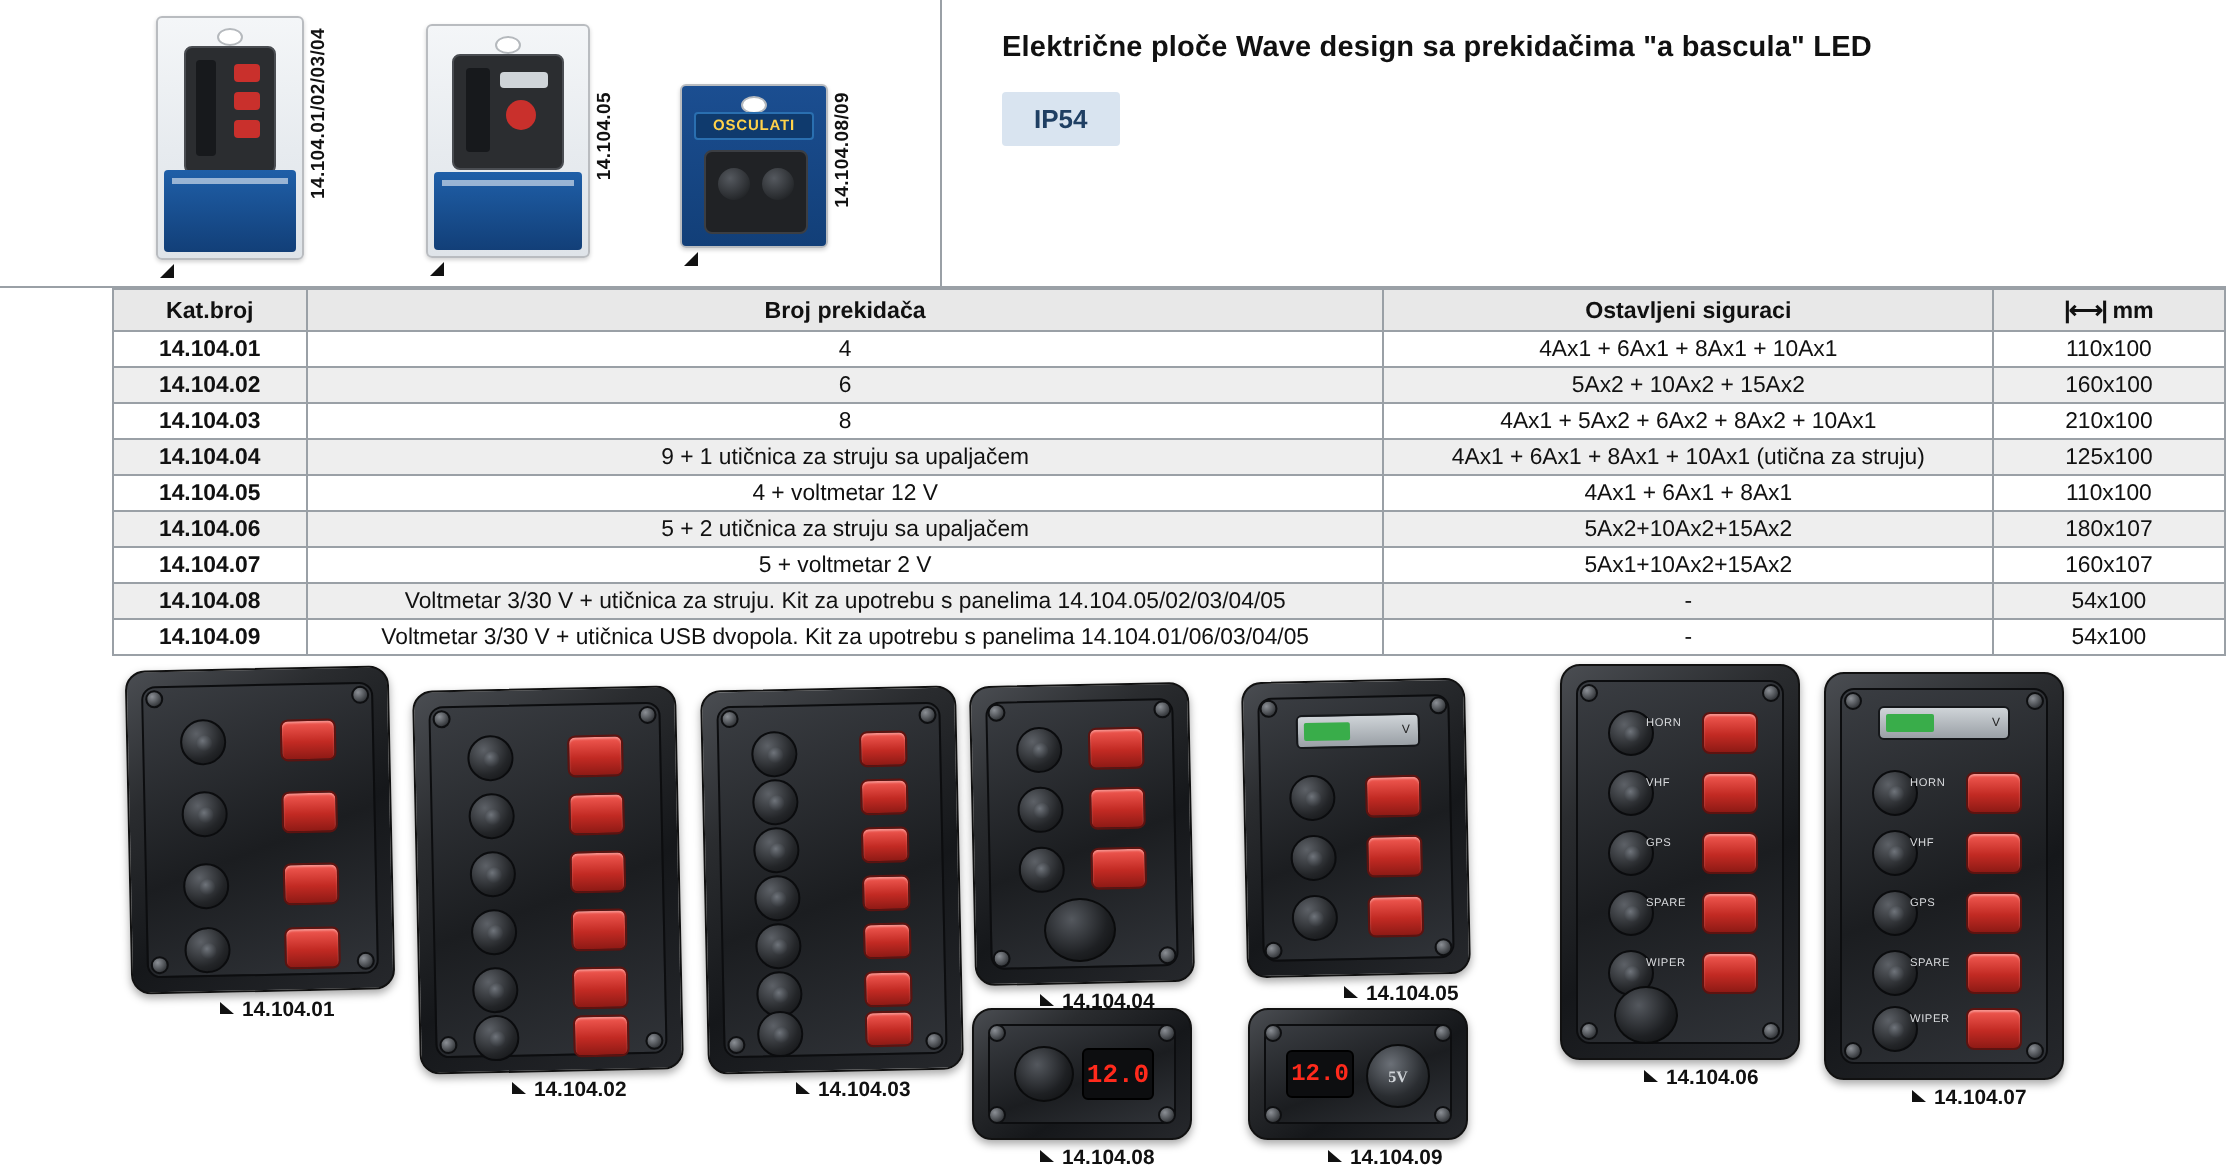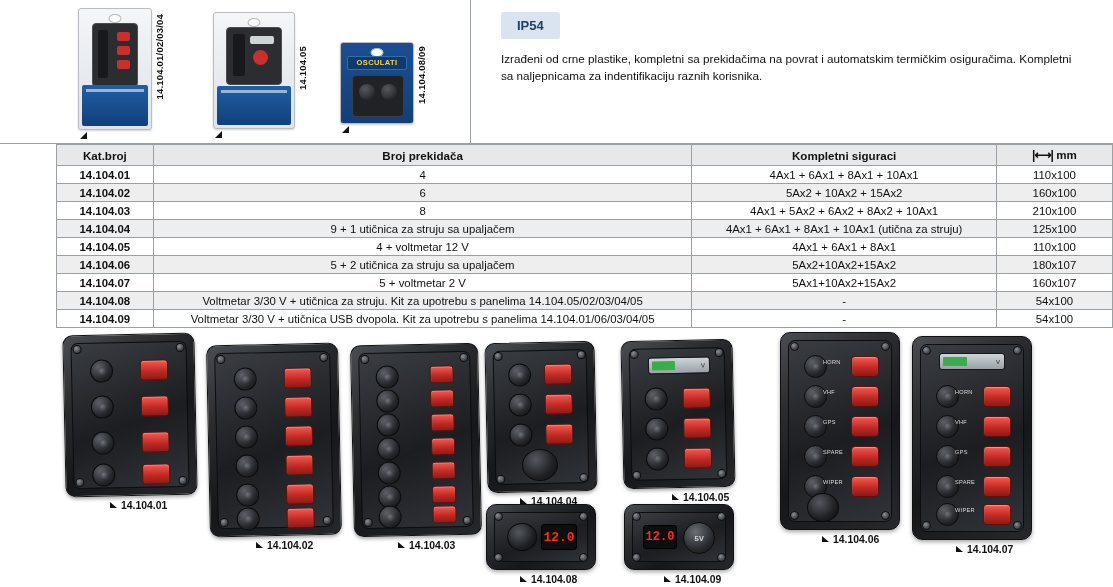--- a/index.html
+++ b/index.html
@@ -150,21 +150,21 @@
     color:#ff2a1c;font-family:"Liberation Mono", monospace;font-weight:bold;
   }
   .lbl{
     position:absolute;color:#d8dadd;font-size:5.6px;letter-spacing:.3px;
     font-family:"Liberation Sans",sans-serif;
   }
   .usb-round{
     position:absolute;border-radius:50%;
     background:radial-gradient(circle at 38% 30%,#6b7077,#2a2d31 58%,#111315);
     border:1px solid #0a0b0c;display:flex;align-items:center;justify-content:center;
-    color:#cfd3d7;font-size:8px;font-weight:bold;font-family:Liberation Mono, monospace;
+    color:#cfd3d7;font-size:8px;font-weight:bold;font-family:Liberation Serif, serif;
   }
 </style>
 </head>
 <body>
 
 <div class="page">
 
   <div class="top">
 
     <div class="top-left">
@@ -207,31 +207,31 @@
             <div style="position:absolute;right:6px;top:8px;width:16px;height:16px;border-radius:50%;background:radial-gradient(circle at 38% 32%,#55595f,#141618);"></div>
           </div>
         </div>
         <div class="tri tri-dl" style="left:2px;top:84px;"></div>
         <span class="code-v" style="left:76px;top:4px;">14.104.08/09</span>
       </div>
 
     </div>
 
     <div class="top-right">
+      <div class="title">Električne ploče Wave design sa prekidačima "a bascula" LED</div>
       <div class="ip-badge">IP54</div>
-      <div class="desc">Izrađeni od crne plastike, kompletni sa prekidačima na povrat i automatskim termičkim osiguračima. Kompletni sa naljepnicama za indentifikaciju raznih korisnika.</div>
     </div>
   </div>
 
   <table class="spec">
     <thead>
       <tr>
         <th style="width:86px">Kat.broj</th>
         <th style="width:520px">Broj prekidača</th>
-        <th style="width:290px">Kompletni siguraci</th>
+        <th style="width:290px">Ostavljeni siguraci</th>
         <th style="width:105px">
           <span class="arrow-head">|⟷|</span>
           <span>mm</span>
         </th>
       </tr>
     </thead>
     <tbody>
       <tr>
           <td class="code">14.104.01</td>
           <td>4</td>

